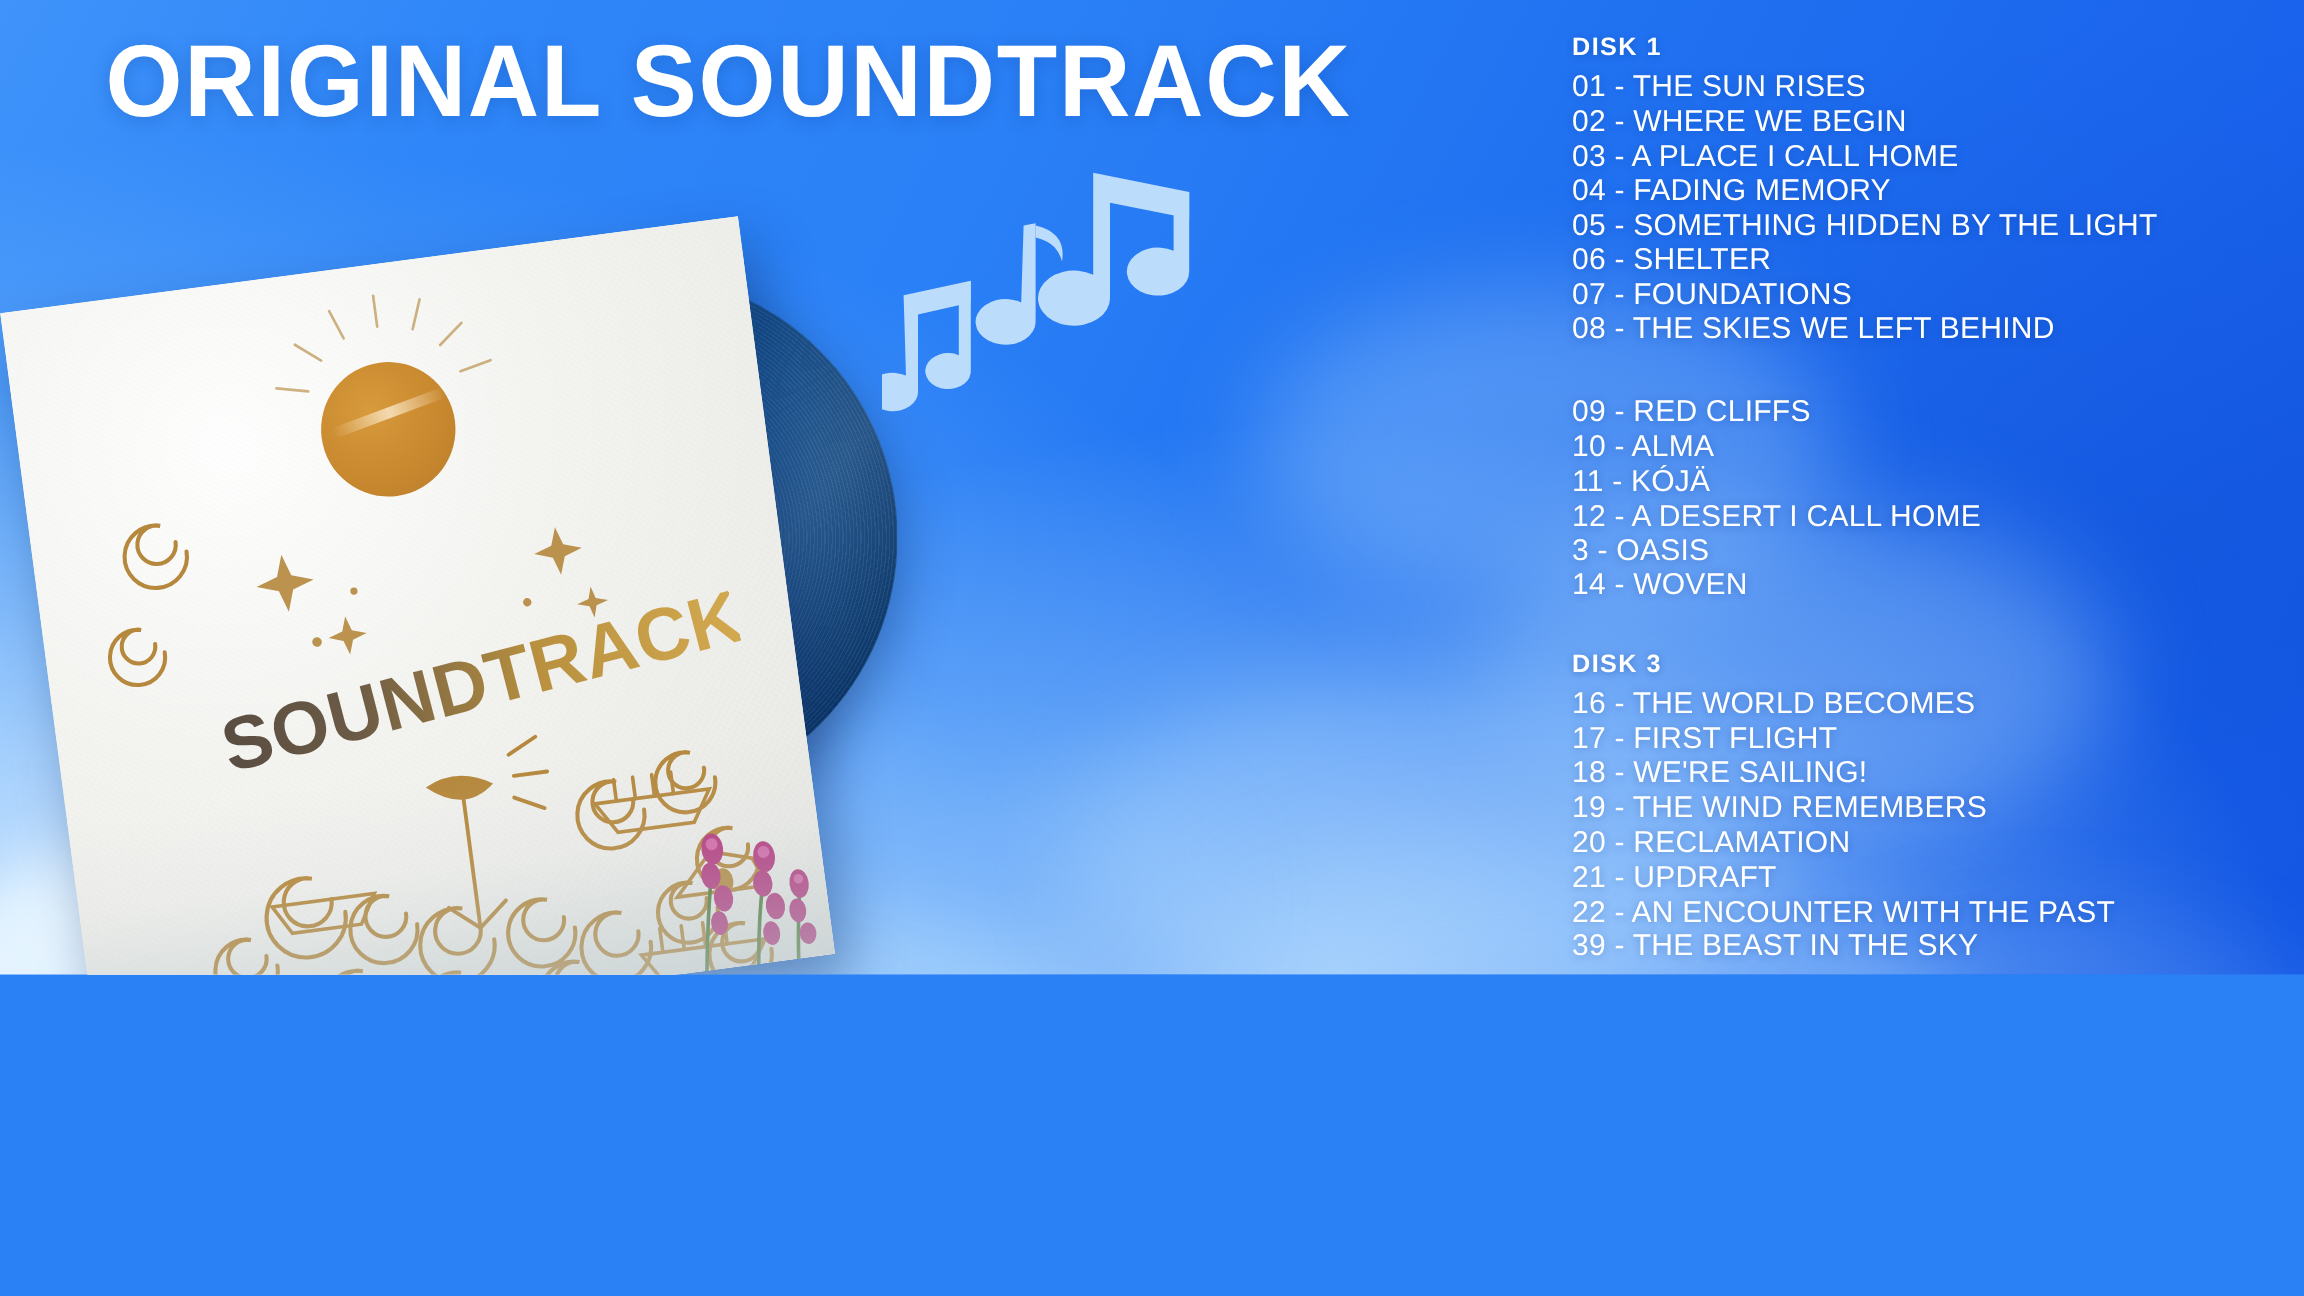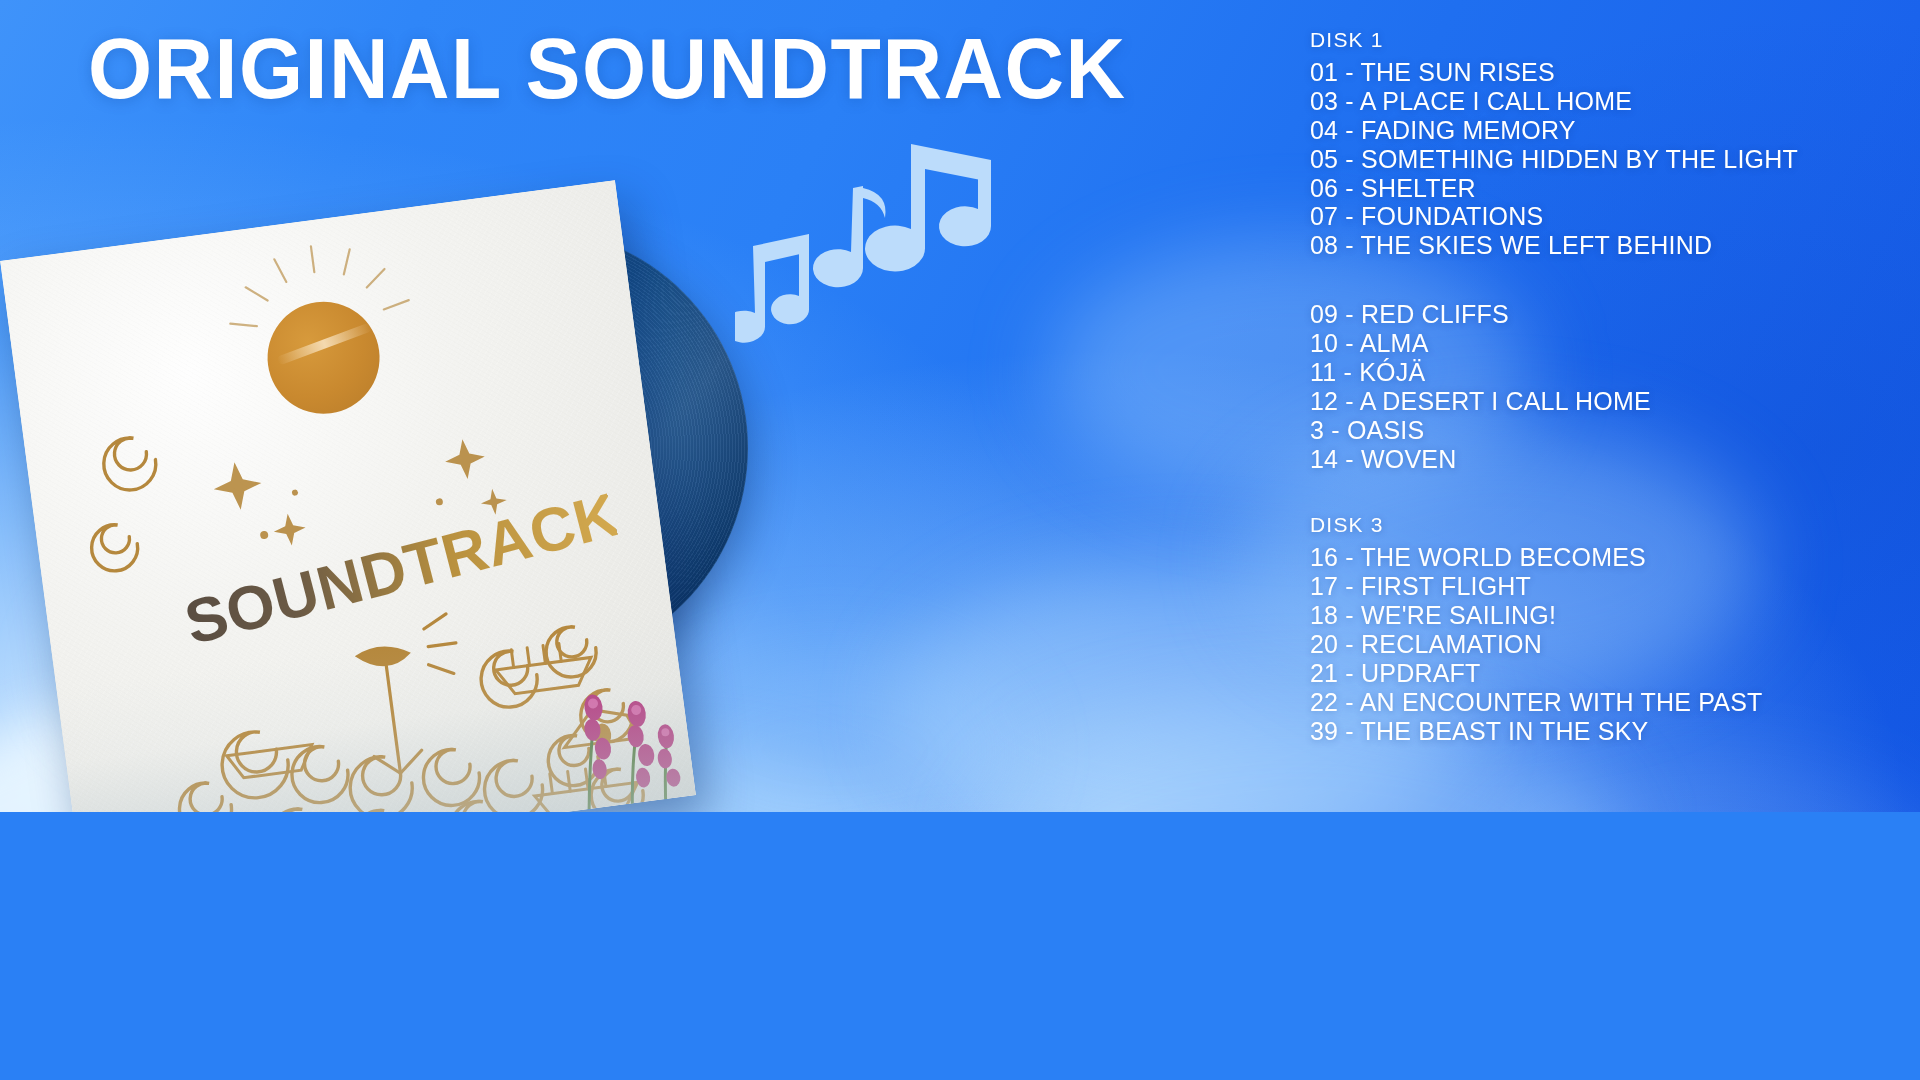--- a/index.html
+++ b/index.html
@@ -179,21 +179,21 @@
   
   #tracklist {
     position:absolute;
     left:1310px; top:28px;
     width:580px;
     color:#ffffff;
   }
   .disk-block { margin-bottom:0; }
   .disk-heading {
     font-size:21px;
-    font-weight:400;
+    font-weight:700;
     letter-spacing:1.2px;
     margin-bottom:6px;
     text-shadow:0 1px 6px rgba(8,50,130,.35);
   }
   .track {
     font-size:25px;
     font-weight:400;
     letter-spacing:.2px;
     line-height:1.155;
     white-space:nowrap;
@@ -365,20 +365,21 @@
                a21,16 0 1 1 -10,-13 L18,116 Z"></path>
       <path d="M74,104 L74,178 a19,15 0 1 1 -10,-12 L64,116 Z"></path>
     </g>
   </svg>
 
   <div id="tracklist">
 
     <div class="disk-block">
       <div class="disk-heading">DISK 1</div>
       <div class="track">01 - THE SUN RISES</div>
+      <div class="track">02 - WHERE WE BEGIN</div>
       <div class="track">03 - A PLACE I CALL HOME</div>
       <div class="track">04 - FADING MEMORY</div>
       <div class="track">05 - SOMETHING HIDDEN BY THE LIGHT</div>
       <div class="track">06 - SHELTER</div>
       <div class="track">07 - FOUNDATIONS</div>
       <div class="track">08 - THE SKIES WE LEFT BEHIND</div>
     </div>
 
     <div class="disk-gap"></div>
 
@@ -391,20 +392,21 @@
       <div class="track">14 - WOVEN</div>
     </div>
 
     <div class="disk-gap"></div>
 
     <div class="disk-block">
       <div class="disk-heading">DISK 3</div>
       <div class="track">16 - THE WORLD BECOMES</div>
       <div class="track">17 - FIRST FLIGHT</div>
       <div class="track">18 - WE'RE SAILING!</div>
+      <div class="track">19 - THE WIND REMEMBERS</div>
       <div class="track">20 - RECLAMATION</div>
       <div class="track">21 - UPDRAFT</div>
       <div class="track">22 - AN ENCOUNTER WITH THE PAST</div>
       <div class="track">39 - THE BEAST IN THE SKY</div>
     </div>
 
   </div>
 </div>
 
 </body></html>

